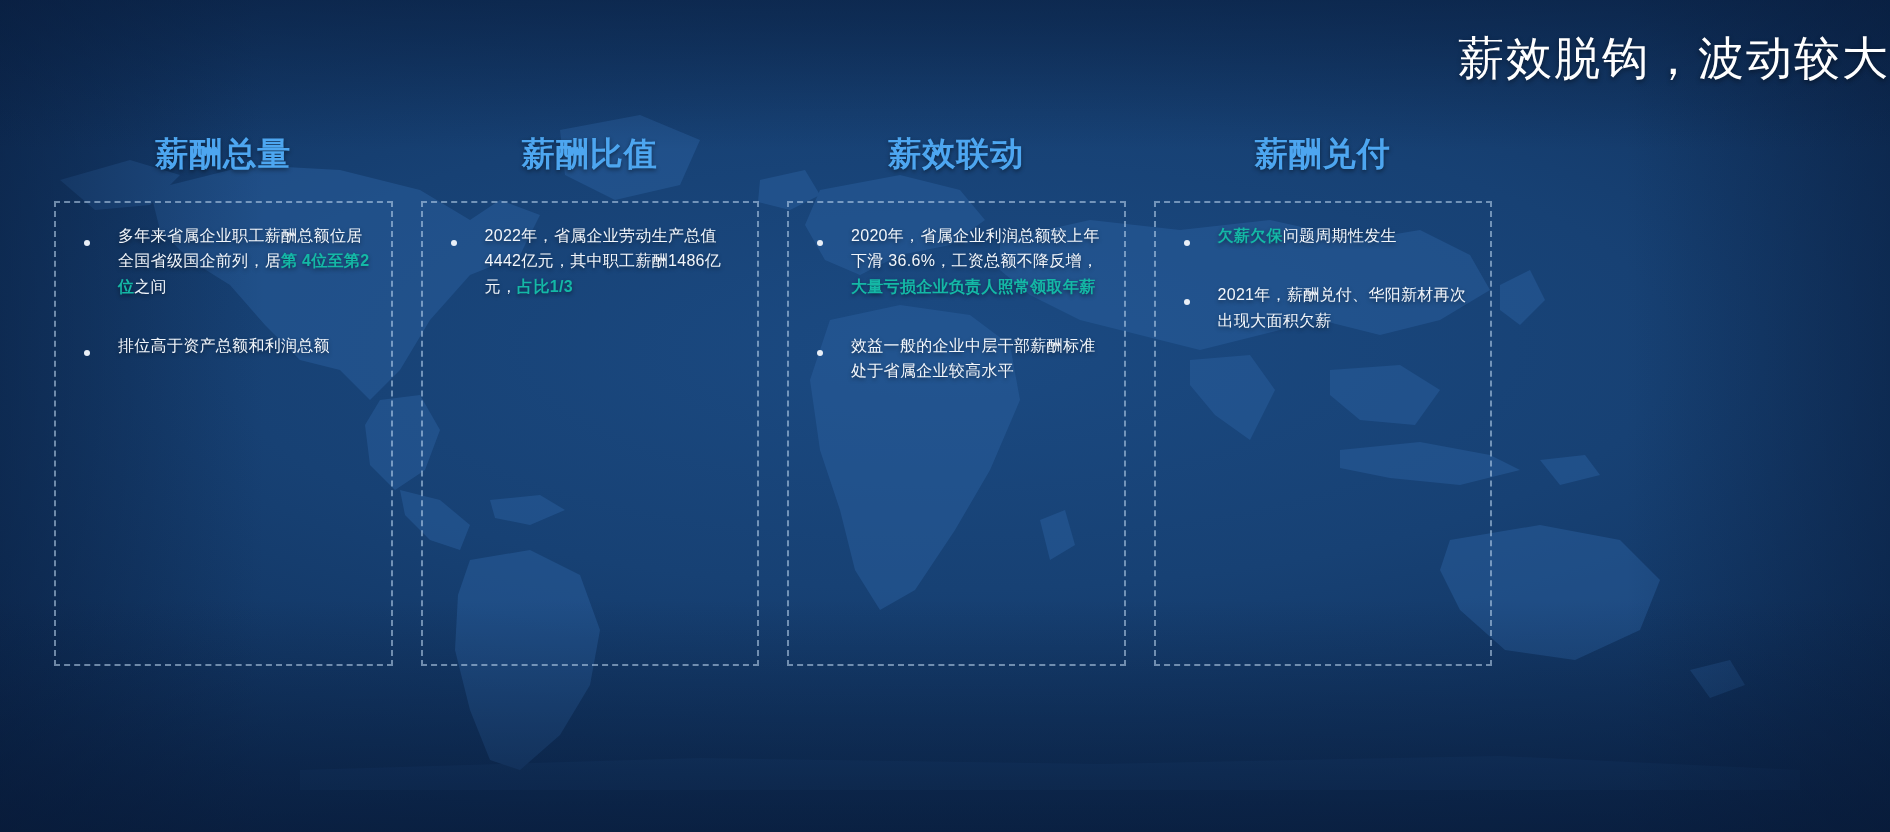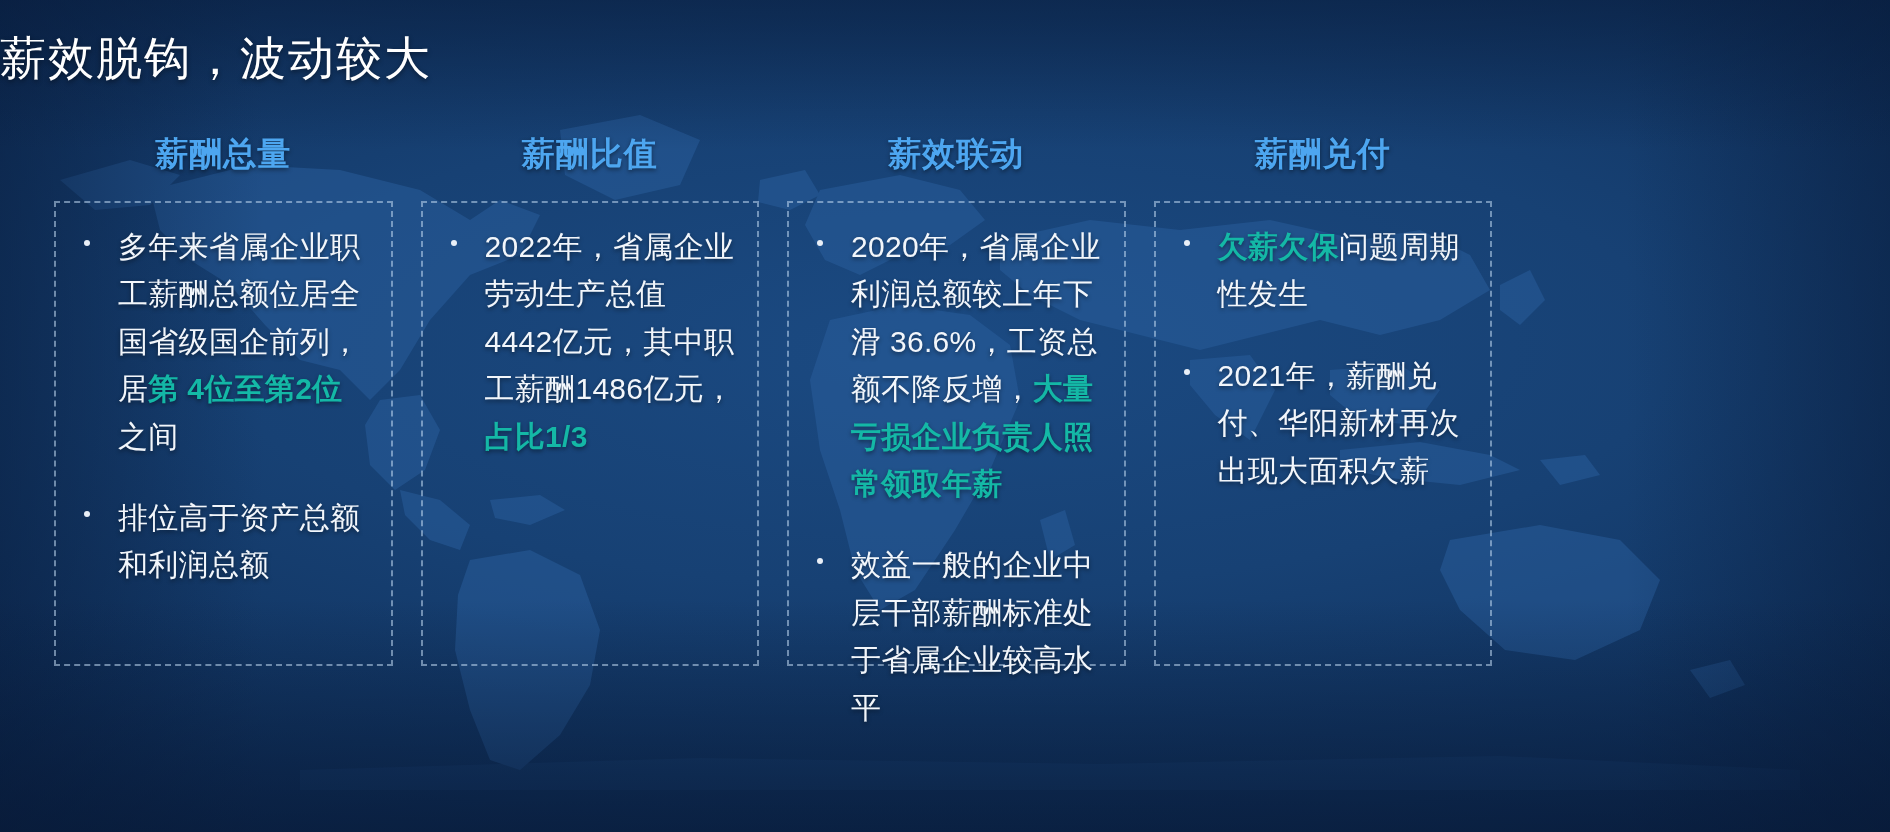--- a/index.html
+++ b/index.html
@@ -24,21 +24,21 @@
   }
   #bg-map{
     position:absolute;left:0;top:70px;width:1890px;height:720px;
     opacity:.5;
   }
   #bg-map path{fill:#2a5f9e;}
 
   
   .title{
     position:absolute;top:28px;left:0;width:1890px;
-    text-align:left;
+    text-align:right;
     font-size:46px;
     letter-spacing:2px;
     color:#ffffff;
     font-weight:400;
     text-shadow:0 2px 5px rgba(0,0,0,.45);
   }
 
   
   .columns{
     position:absolute;top:132px;left:0;width:1546px;height:640px;
@@ -72,21 +72,21 @@
     max-height:465px;
   }
   ul.bullets{
     list-style:none;
     margin:0;padding:0;
   }
   ul.bullets li{
     position:relative;
     padding-left:52px;
     margin-bottom:34px;
-    font-size:30px;
+    font-size:16px;
     line-height:1.58;
     color:#f2f6fb;
     text-shadow:0 2px 4px rgba(0,0,0,.45);
     letter-spacing:.3px;
   }
   ul.bullets li:last-child{margin-bottom:0;}
   ul.bullets li::before{
     content:"";
     position:absolute;
     left:18px;top:17px;

